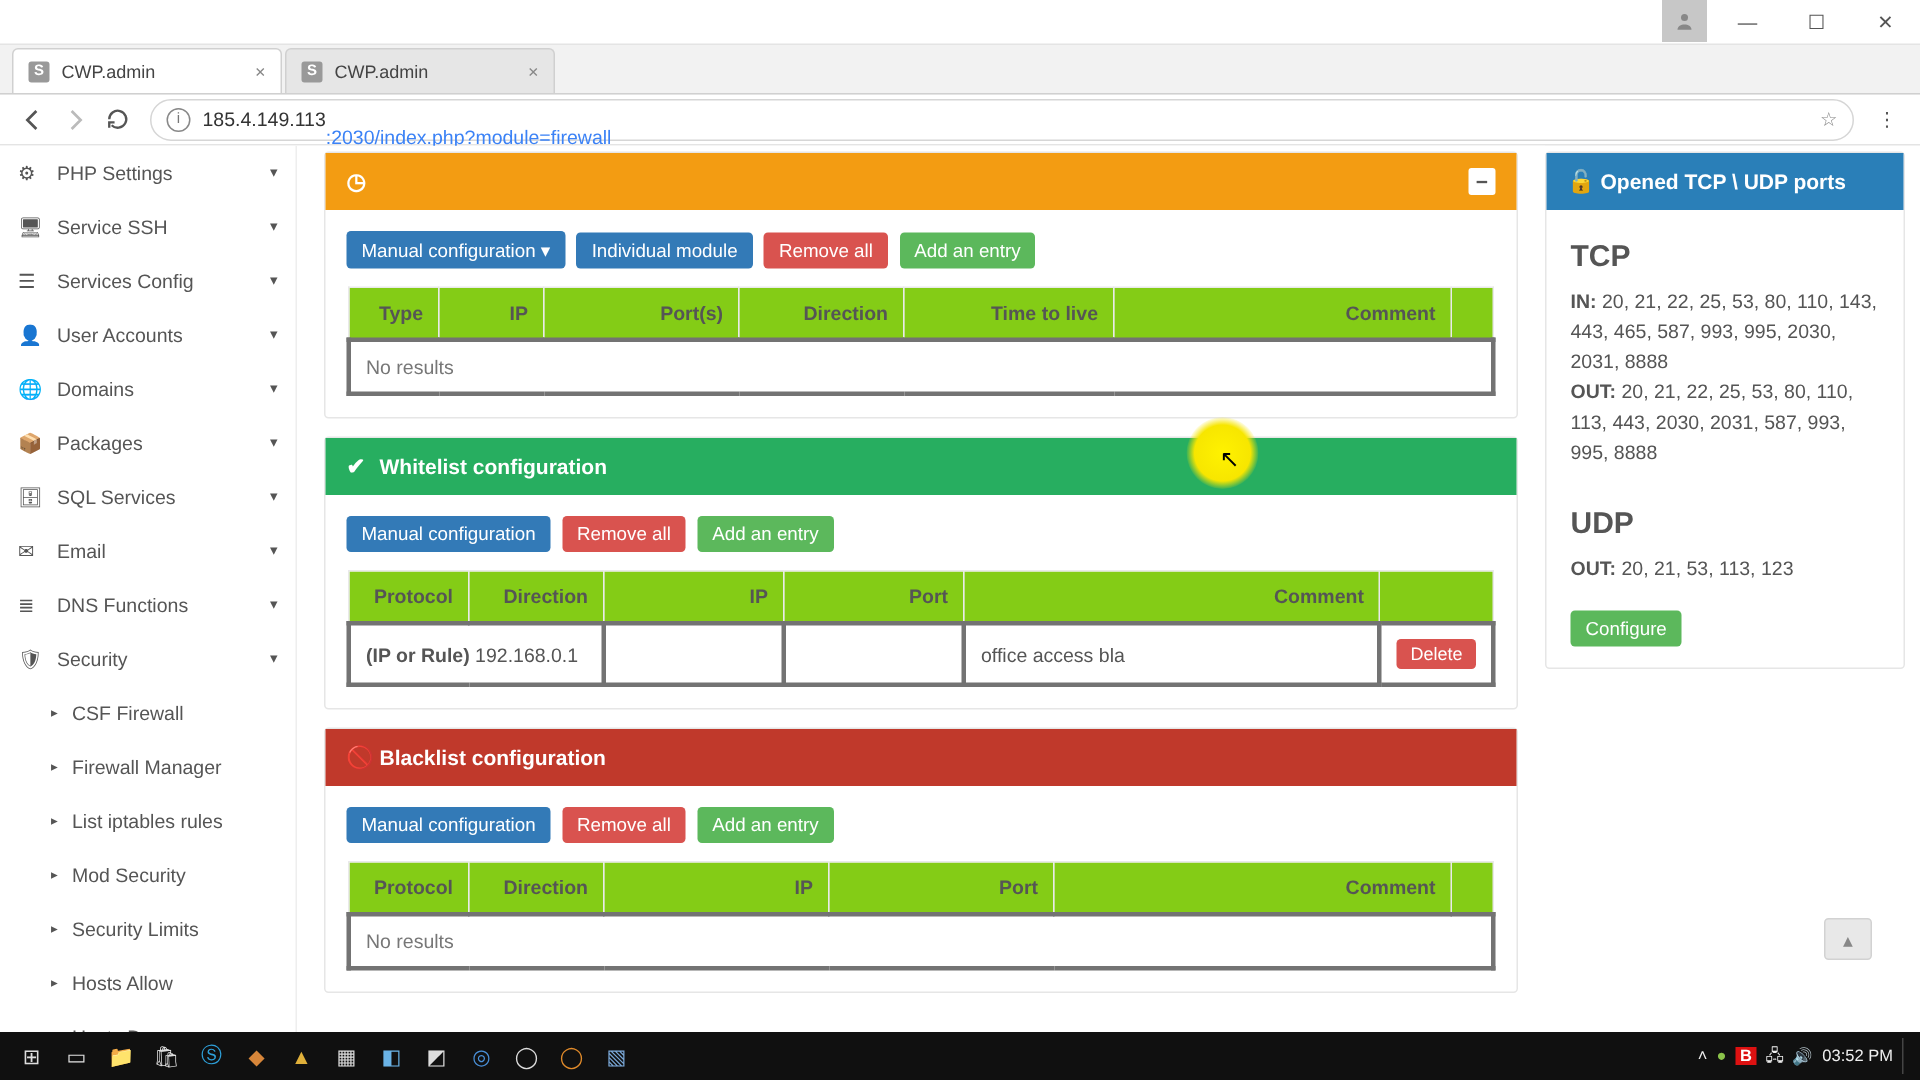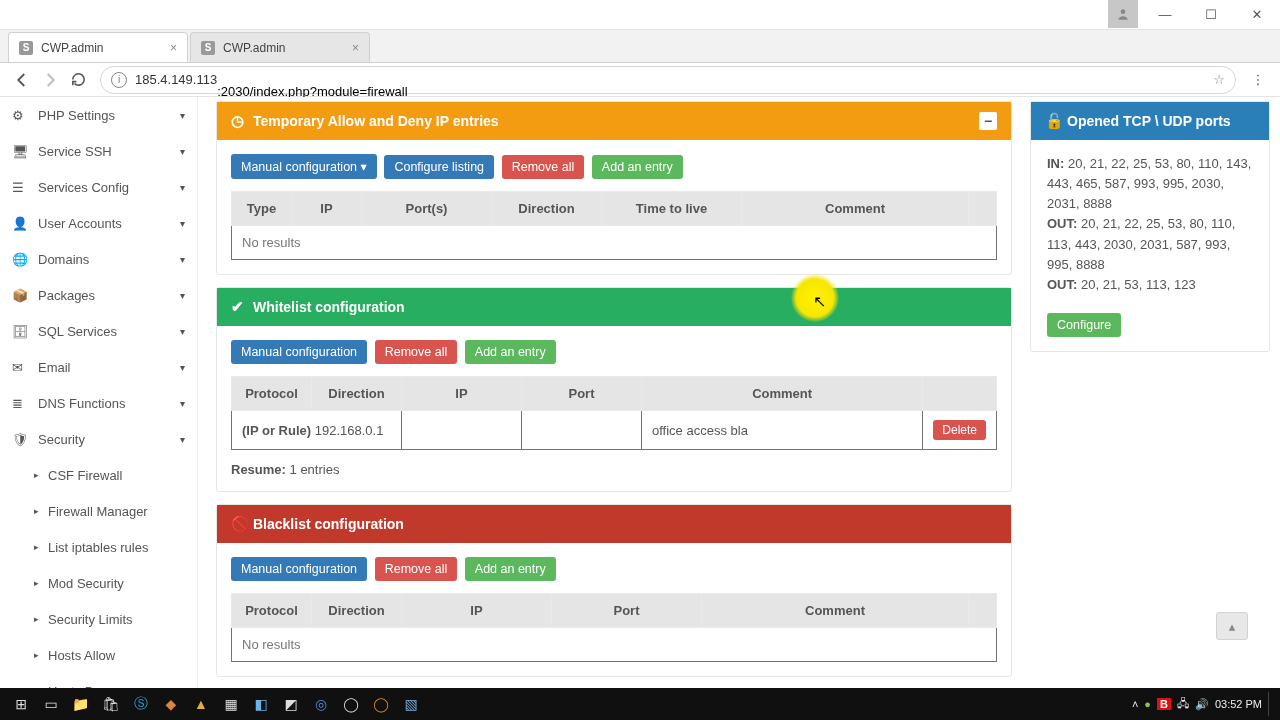--- a/index.html
+++ b/index.html
@@ -13,21 +13,21 @@
 .tabstrip { height: 33px; background: #f2f2f2; display: flex; align-items: flex-end; padding-left: 8px; border-bottom: 1px solid #d0d0d0; }
 .tab { width: 180px; height: 30px; background: #fff; border: 1px solid #d0d0d0; border-bottom: none; display: flex; align-items: center; padding: 0 10px; font-size: 12px; color: #444; border-top-left-radius: 4px; border-top-right-radius: 4px; margin-right: 2px; }
 .tab.inactive { background: #e6e6e6; }
 .tab .fav { width: 14px; height: 14px; background: #999; color: #fff; display: inline-flex; align-items: center; justify-content: center; border-radius: 2px; margin-right: 8px; font-size: 10px; font-weight: bold; }
 .tab .close { margin-left: auto; color: #888; }
 .urlbar-row { height: 34px; display: flex; align-items: center; padding: 0 8px; border-bottom: 1px solid #e4e4e4; }
 .nav-btn { width: 28px; height: 28px; display: flex; align-items: center; justify-content: center; color: #555; border-radius: 50%; }
 .nav-btn.disabled { color: #bbb; }
 .urlbox { flex: 1; height: 28px; border: 1px solid #d6d6d6; border-radius: 14px; display: flex; align-items: center; padding: 0 10px; margin: 0 8px; font-size: 13px; color: #333; }
 .urlbox .info { width: 16px; height: 16px; border: 1px solid #888; border-radius: 50%; display: inline-flex; align-items: center; justify-content: center; font-size: 10px; color: #777; margin-right: 8px; }
-.urlbox .faint { color: #000000; margin-top: 23px; }
+.urlbox .faint { color: #3b82f6; margin-top: 23px; }
 .urlbox .star { margin-left: auto; color: #888; }
 
 
 .app { display: flex; height: calc(720px - 30px - 33px - 34px - 32px); overflow: hidden; }
 .sidebar { width: 198px; background: #fff; border-right: 1px solid #eee; overflow: hidden; padding-top: 0; }
 .side-item { height: 36px; display: flex; align-items: center; padding: 0 12px; color: #555; position: relative; cursor: pointer; }
 .side-item .ic { width: 26px; display: inline-flex; color: #555; }
 .side-item .caret { margin-left: auto; color: #555; font-size: 10px; }
 .sub-item { height: 36px; display: flex; align-items: center; padding: 0 12px 0 34px; color: #555; cursor: pointer; font-size: 13px; }
 .sub-item .tri { width: 14px; display: inline-block; font-size: 9px; color: #555; }
@@ -46,22 +46,22 @@
 .panel.blue   .panel-hd { background: #2a7fb8; }
 
 .btn { display: inline-block; padding: 5px 10px; border-radius: 3px; color: #fff; font-size: 12.5px; cursor: pointer; border: none; }
 .btn + .btn { margin-left: 4px; }
 .btn-primary { background: #337ab7; }
 .btn-danger  { background: #d9534f; }
 .btn-success { background: #5cb85c; }
 .btn-sm { padding: 3px 9px; font-size: 12px; }
 
 table.tbl { width: 100%; border-collapse: collapse; margin-top: 12px; }
-table.tbl th { text-align: center; font-weight: 600; padding: 9px 10px; background: #e5e5e5; border: 1px solid #e9e9e9; color: #555; }
-table.tbl td { padding: 9px 10px; border: 1px solid #737373; color: #555; }
+table.tbl th { text-align: right; font-weight: 600; padding: 9px 10px; background: #84cc16; border: 1px solid #e9e9e9; color: #555; }
+table.tbl td { padding: 9px 10px; border: 3px solid #737373; color: #555; }
 table.tbl .noresults td { color: #777; }
 .resume { margin-top: 12px; color: #555; font-size: 13px; }
 
 .ports-body { padding: 14px 16px; color: #555; }
 .ports-body h3 { font-size: 20px; font-weight: 700; color: #555; margin: 6px 0 8px 0; }
 .ports-body .line { line-height: 1.55; font-size: 13px; }
 .ports-body .lb { font-weight: 700; }
 
 
 .cursor-hi { position: absolute; width: 48px; height: 48px; border-radius: 50%; background: radial-gradient(circle, #fff200 0%, #f7e600 55%, rgba(247,230,0,0) 72%); z-index: 50; pointer-events: none; }
@@ -216,26 +216,25 @@
         <span>Hosts Deny</span>
       </div>
 
   </div>
 
   <div class="content">
 
     <div class="panel orange" style="margin-top:4px;">
       <div class="panel-hd">
         <span class="hic">◷</span>
-        <span>Temporary Allow and Deny IP entries</span>
         <span class="collapse">−</span>
       </div>
       <div class="panel-body">
         <span class="btn btn-primary"><span>Manual configuration</span> ▾</span>
-        <span class="btn btn-primary">Configure listing</span>
+        <span class="btn btn-primary">Individual module</span>
         <span class="btn btn-danger">Remove all</span>
         <span class="btn btn-success">Add an entry</span>
 
         <table class="tbl">
           <thead>
               <tr>
             <th style="width:60px;">Type</th>
             <th style="width:70px;">IP</th>
             <th style="width:130px;">Port(s)</th>
             <th style="width:110px;">Direction</th>
@@ -279,23 +278,20 @@
             <tr>
               <td colspan="2"><b>(IP or Rule)</b> <span>192.168.0.1</span></td>
               <td></td>
                 <td></td>
               <td>office access bla</td>
               <td style=""><span class="btn btn-danger btn-sm">Delete</span></td>
             </tr>
           </tbody>
         </table>
 
-        <div class="resume">
-          <b>Resume:</b> <span>1 entries</span>
-        </div>
       </div>
 
       <div class="cursor-hi" style="top:-14px; left:574px;"></div>
       <div class="cursor-arrow" style="top:4px; left:596px;">↖</div>
     </div>
 
     <div class="panel red">
       <div class="panel-hd">
         <span class="hic">🚫</span>
         <span>Blacklist configuration</span>
@@ -327,23 +323,25 @@
 
   </div>
 
   <div class="rightcol">
     <div class="panel blue" style="margin-top:4px;">
       <div class="panel-hd">
         <span class="hic">🔓</span>
         <span>Opened TCP \ UDP ports</span>
       </div>
       <div class="ports-body">
+        <h3>TCP</h3>
         <div class="line"><span class="lb">IN:</span> <span>20, 21, 22, 25, 53, 80, 110, 143, 443, 465, 587, 993, 995, 2030, 2031, 8888</span></div>
         <div class="line"><span class="lb">OUT:</span> <span>20, 21, 22, 25, 53, 80, 110, 113, 443, 2030, 2031, 587, 993, 995, 8888</span></div>
 
+        <h3 style="margin-top:26px;">UDP</h3>
         <div class="line"><span class="lb">OUT:</span> <span>20, 21, 53, 113, 123</span></div>
 
         <div style="margin-top:18px;">
           <span class="btn btn-success">Configure</span>
         </div>
       </div>
     </div>
   </div>
 
   <div class="scrolltop">▴</div>

